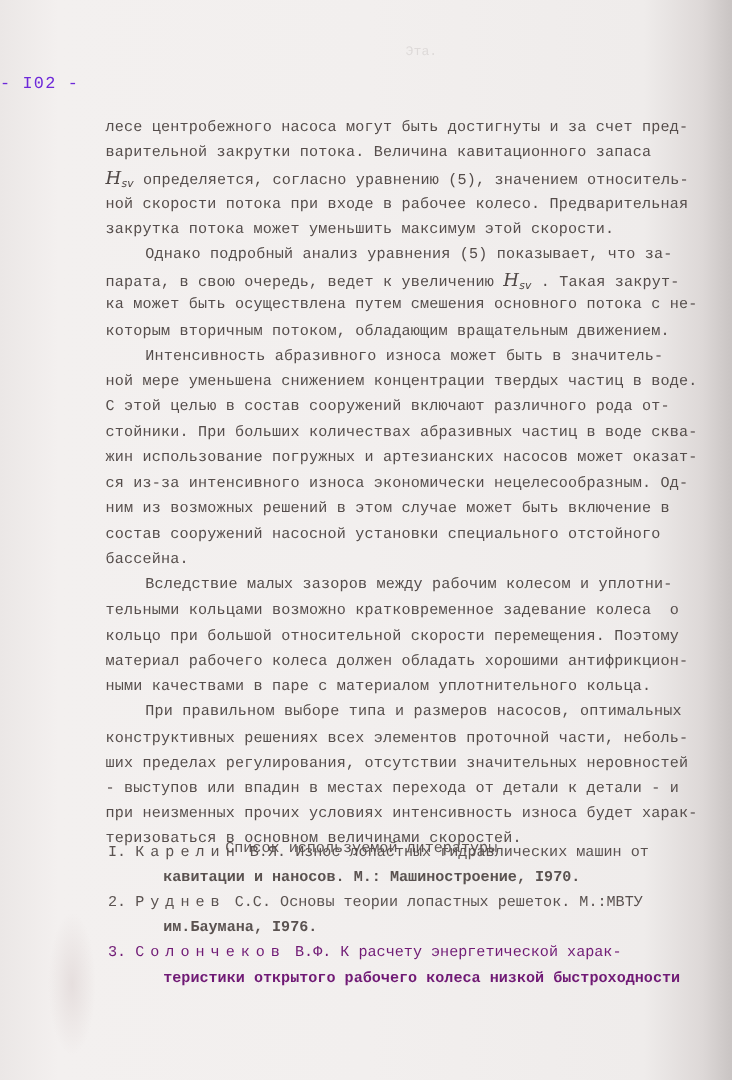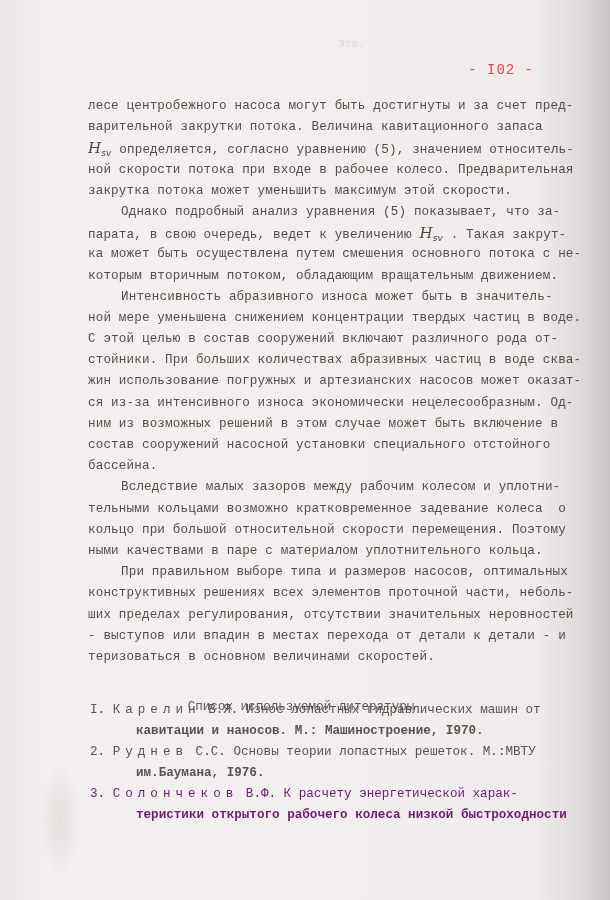--- a/index.html
+++ b/index.html
@@ -3,22 +3,22 @@
 <meta charset="utf-8">
 <style>
   html, body { margin:0; padding:0; }
   body {
     width:610px; height:900px; overflow:hidden; position:relative;
     background: linear-gradient(90deg, #ebe7e6 0%, #f3f0ef 8%, #f2efee 50%, #efeceb 88%, #ddd8d7 96%, #c9c4c3 100%);
     font-family: "Liberation Mono", "DejaVu Sans Mono", monospace;
     color:#5a5250;
   }
   .page-num {
-    position:absolute; top:62px; left:0; width:534px; text-align:right;
-    font-size:14px; color:#ef4444; letter-spacing:1px;
+    position:absolute; top:62px; left:0; width:534px; text-align:left;
+    font-size:14px; color:#6d28d9; letter-spacing:1px;
   }
   .faint-header {
     position:absolute; top:38px; left:338px; font-size:11px; color:#dedad9;
   }
   .body-text {
     position:absolute; left:88px; top:96px; width:500px;
   }
   .line {
     height:21.2px; line-height:21.2px; font-size:12.6px; white-space:pre;
     color:#554d4b; letter-spacing:0.15px;
@@ -75,28 +75,30 @@
       <div class="line">ся из-за интенсивного износа экономически нецелесообразным. Од-</div>
       <div class="line">ним из возможных решений в этом случае может быть включение в</div>
       <div class="line">состав сооружений насосной установки специального отстойного</div>
       <div class="line">бассейна.</div>
     </div>
 
     <div>
       <div class="line indent">Вследствие малых зазоров между рабочим колесом и уплотни-</div>
       <div class="line">тельными кольцами возможно кратковременное задевание колеса  о</div>
       <div class="line">кольцо при большой относительной скорости перемещения. Поэтому</div>
+      <div class="line">материал рабочего колеса должен обладать хорошими антифрикцион-</div>
       <div class="line">ными качествами в паре с материалом уплотнительного кольца.</div>
     </div>
 
     <div>
       <div class="line indent">При правильном выборе типа и размеров насосов, оптимальных</div>
       <div class="line">конструктивных решениях всех элементов проточной части, неболь-</div>
       <div class="line">ших пределах регулирования, отсутствии значительных неровностей</div>
       <div class="line">- выступов или впадин в местах перехода от детали к детали - и</div>
+      <div class="line">при неизменных прочих условиях интенсивность износа будет харак-</div>
       <div class="line">теризоваться в основном величинами скоростей.</div>
     </div>
   </div>
 
   <div class="refs-title">Список используемой литературы</div>
 
   <div class="refs">
     <div>
       <div class="ref-line"><span>I. </span><span class="spaced">Карелин</span><span> В.Я. Износ лопастных гидравлических машин от</span></div>
       <div class="ref-line ref-cont">кавитации и наносов. М.: Машиностроение, I970.</div>

